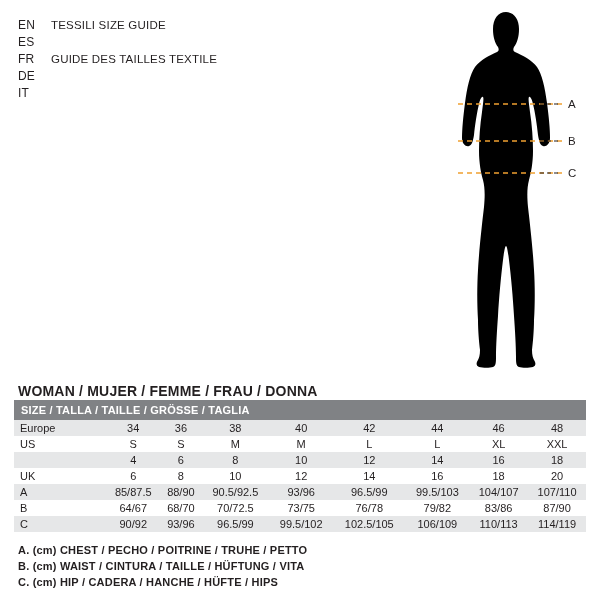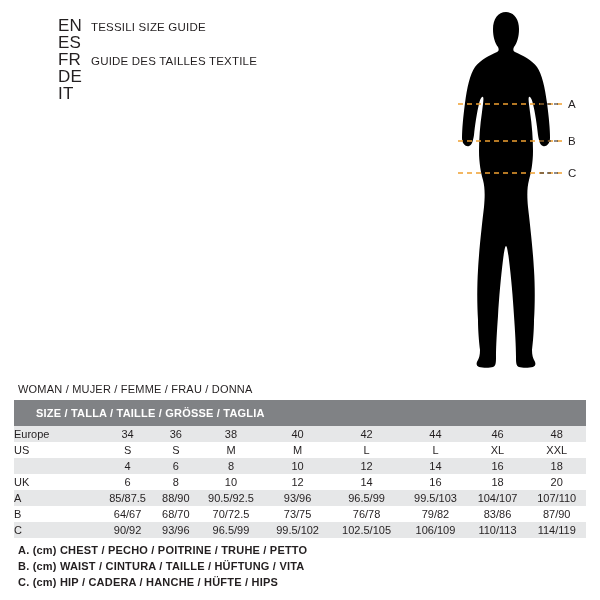--- a/index.html
+++ b/index.html
@@ -29,23 +29,22 @@
     width: 300px;
   }
   .legend-row {
     display: flex;
     align-items: baseline;
     height: 17px;
     line-height: 17px;
   }
   .legend-code {
     width: 33px;
-    font-size: 17px;
-    letter-spacing: 0.2px;
-    margin-left: 40px;
+    font-size: 12px;
+    letter-spacing: 0.2px;
   }
   .legend-text {
     font-size: 11.5px;
     letter-spacing: 0.2px;
     white-space: nowrap;
   }
 
   
   .figure-wrap {
     position: absolute;
@@ -62,22 +61,22 @@
   }
   .lbl-a { left: 138px; top: 90px; }
   .lbl-b { left: 138px; top: 127px; }
   .lbl-c { left: 138px; top: 159px; }
 
   
   .woman-heading {
     position: absolute;
     left: 18px;
     top: 383px;
-    font-size: 11px;
-    font-weight: normal;
+    font-size: 14px;
+    font-weight: bold;
     letter-spacing: 0.2px;
   }
 
   
   .size-table {
     position: absolute;
     left: 14px;
     top: 400px;
     width: 572px;
     border-collapse: collapse;
@@ -88,28 +87,28 @@
     height: 16px;
     line-height: 16px;
   }
   .size-table thead th {
     background: #808285;
     color: #ffffff;
     text-align: left;
     font-weight: bold;
     font-size: 11px;
     letter-spacing: 0.2px;
-    padding-left: 22px;
-    height: 26px;
+    padding-left: 7px;
+    height: 20px;
   }
   .size-table tbody tr.odd td { background: #ffffff; }
   .size-table tbody tr.even td { background: #e6e7e8; }
   .size-table td.rowlabel {
     text-align: left;
-    padding-left: 0;
+    padding-left: 6px;
     width: 86px;
   }
   .size-table td.val {
     text-align: center;
   }
 
   
   .footnotes {
     position: absolute;
     left: 18px;

